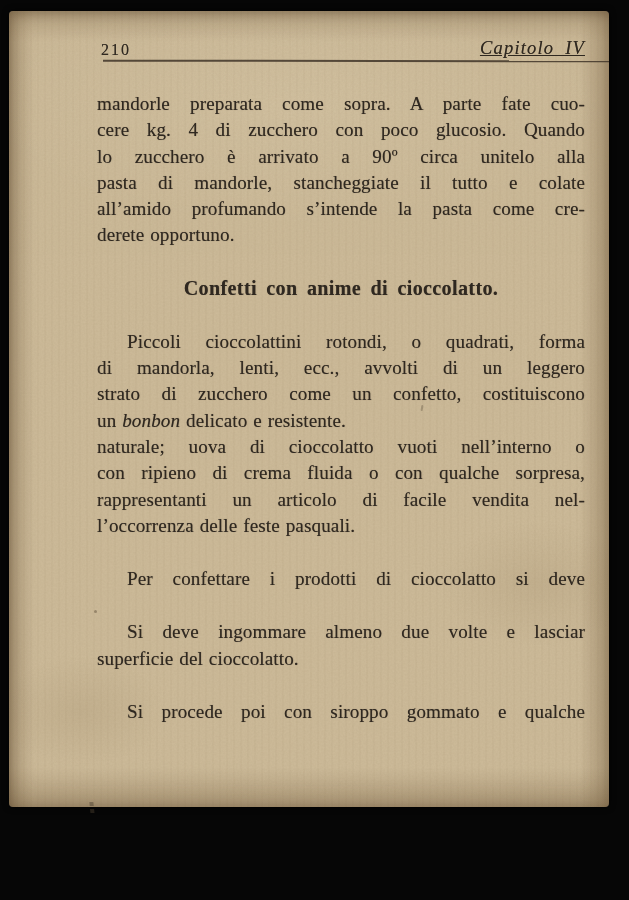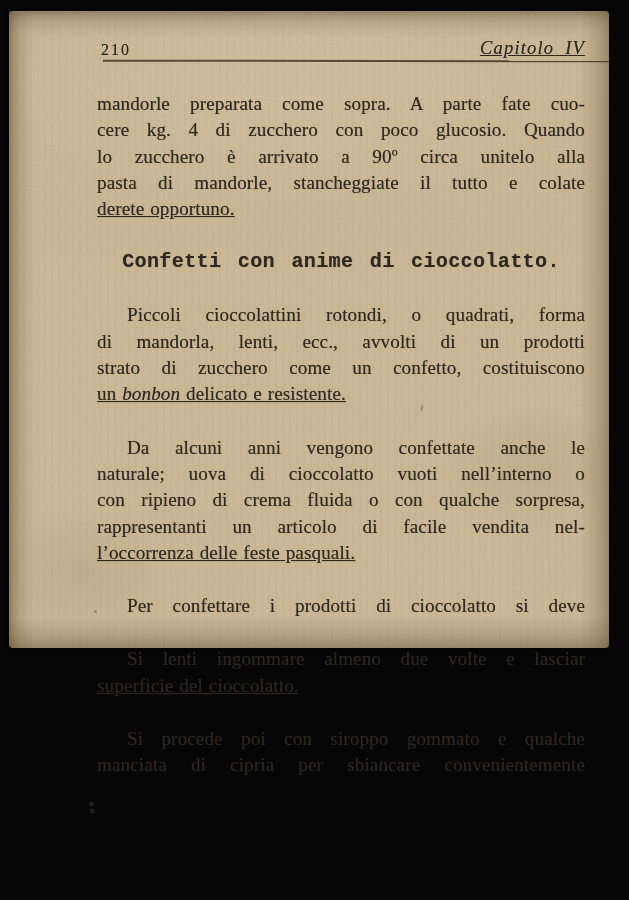--- a/index.html
+++ b/index.html
@@ -16,21 +16,21 @@
     font-family: "Liberation Serif", "DejaVu Serif", serif;
   }
   .scan {
     position: relative;
     width: 629px; height: 900px;
     background: var(--bg, #060606);
   }
   .page {
     position: absolute;
     left: 9px; top: 11px;
-    width: 600px; height: 637px;
+    width: 600px; height: 796px;
     background:
       radial-gradient(ellipse 420px 160px at 48% 12%, rgba(255,246,222,0.10), transparent 75%),
       radial-gradient(ellipse 140px 90px at 88% 72%, rgba(110,85,50,0.10), transparent 70%),
       radial-gradient(ellipse 120px 80px at 12% 88%, rgba(110,85,50,0.10), transparent 70%),
       repeating-linear-gradient(90deg, rgba(120,95,60,0.035) 0px 2px, rgba(0,0,0,0) 2px 7px),
       linear-gradient(90deg, rgba(85,60,30,0.20) 0%, rgba(85,60,30,0.0) 4%, rgba(85,60,30,0.0) 95%, rgba(85,60,30,0.22) 100%),
       linear-gradient(180deg, rgba(85,60,30,0.14) 0%, rgba(85,60,30,0.0) 4%, rgba(85,60,30,0.0) 95%, rgba(85,60,30,0.25) 100%),
       var(--paper, #cdbb9a);
     border-radius: 4px;
     box-shadow:
@@ -79,32 +79,31 @@
     line-height: 26.3px;
     word-spacing: 1px;
     letter-spacing: 0.15px;
     text-shadow: 0.2px 0.2px 0.7px rgba(47,40,32,0.50);
   }
   .ln {
     text-align: justify;
     text-align-last: justify;
     white-space: normal;
   }
-  .ln.last { text-align-last: left; text-decoration: underline; }
+  .ln.last { text-align-last: left; }
   .ln.ind { text-indent: 30px; margin-top: 27px; }
   .section-heading {
     font-size: 20px;
     line-height: 27px;
     font-weight: bold;
     text-align: right;
     text-align-last: center;
     letter-spacing: 0.4px;
     word-spacing: 4px;
     margin: 26px 0 24px 0;
-    font-family: Liberation Mono, monospace;
   }
   .smudge {
     position: absolute;
     left: 81px; top: 789px;
     width: 4px; height: 17px;
     background: linear-gradient(180deg,
       rgba(0,0,0,0) 0 2px, #4a3e2e 2px 6px,
       rgba(0,0,0,0) 6px 9px, #4a3e2e 9px 13px,
       rgba(0,0,0,0) 13px 100%);
     opacity: 0.45;
@@ -147,48 +146,47 @@
     <div class="running-head">Capitolo IV</div>
 
     <div class="header-rule"></div>
 
     <div class="text-col">
       <div class="para">
           <div class="ln">mandorle preparata come sopra. A parte fate cuo-</div>
           <div class="ln">cere kg. 4 di zucchero con poco glucosio. Quando</div>
           <div class="ln">lo zucchero è arrivato a 90º circa unitelo alla</div>
           <div class="ln">pasta di mandorle, stancheggiate il tutto e colate</div>
+          <div class="ln">all’amido profumando s’intende la pasta come cre-</div>
           <div class="ln last">derete opportuno.</div>
         </div>
 
       <h2 class="section-heading">Confetti con anime di cioccolatto.</h2>
 
       <div class="para">
           <div class="ln ind">Piccoli cioccolattini rotondi, o quadrati, forma</div>
-          <div class="ln">di mandorla, lenti, ecc., avvolti di un prodotti</div>
+          <div class="ln">di mandorla, lenti, ecc., avvolti di un leggero</div>
           <div class="ln">strato di zucchero come un confetto, costituiscono</div>
           <div class="ln last">un <i>bonbon</i> delicato e resistente.</div>
         </div>
       <div class="para">
-          <div class="ln ind">Da alcuni anni vengono confettate anche le</div>
           <div class="ln">naturale; uova di cioccolatto vuoti nell’interno o</div>
           <div class="ln">con ripieno di crema fluida o con qualche sorpresa,</div>
           <div class="ln">rappresentanti un articolo di facile vendita nel-</div>
           <div class="ln last">l’occorrenza delle feste pasquali.</div>
         </div>
       <div class="para">
           <div class="ln ind">Per confettare i prodotti di cioccolatto si deve</div>
         </div>
       <div class="para">
-          <div class="ln ind">Si lenti ingommare almeno due volte e lasciar</div>
+          <div class="ln ind">Si deve ingommare almeno due volte e lasciar</div>
           <div class="ln last">superficie del cioccolatto.</div>
         </div>
       <div class="para">
           <div class="ln ind">Si procede poi con siroppo gommato e qualche</div>
-          <div class="ln">manciata di cipria per sbiancare convenientemente</div>
         </div>
     </div>
 
     <div class="smudge"></div>
     <div class="dot-a"></div>
     <div class="dot-b"></div>
 
   </div>
 </div>
 

